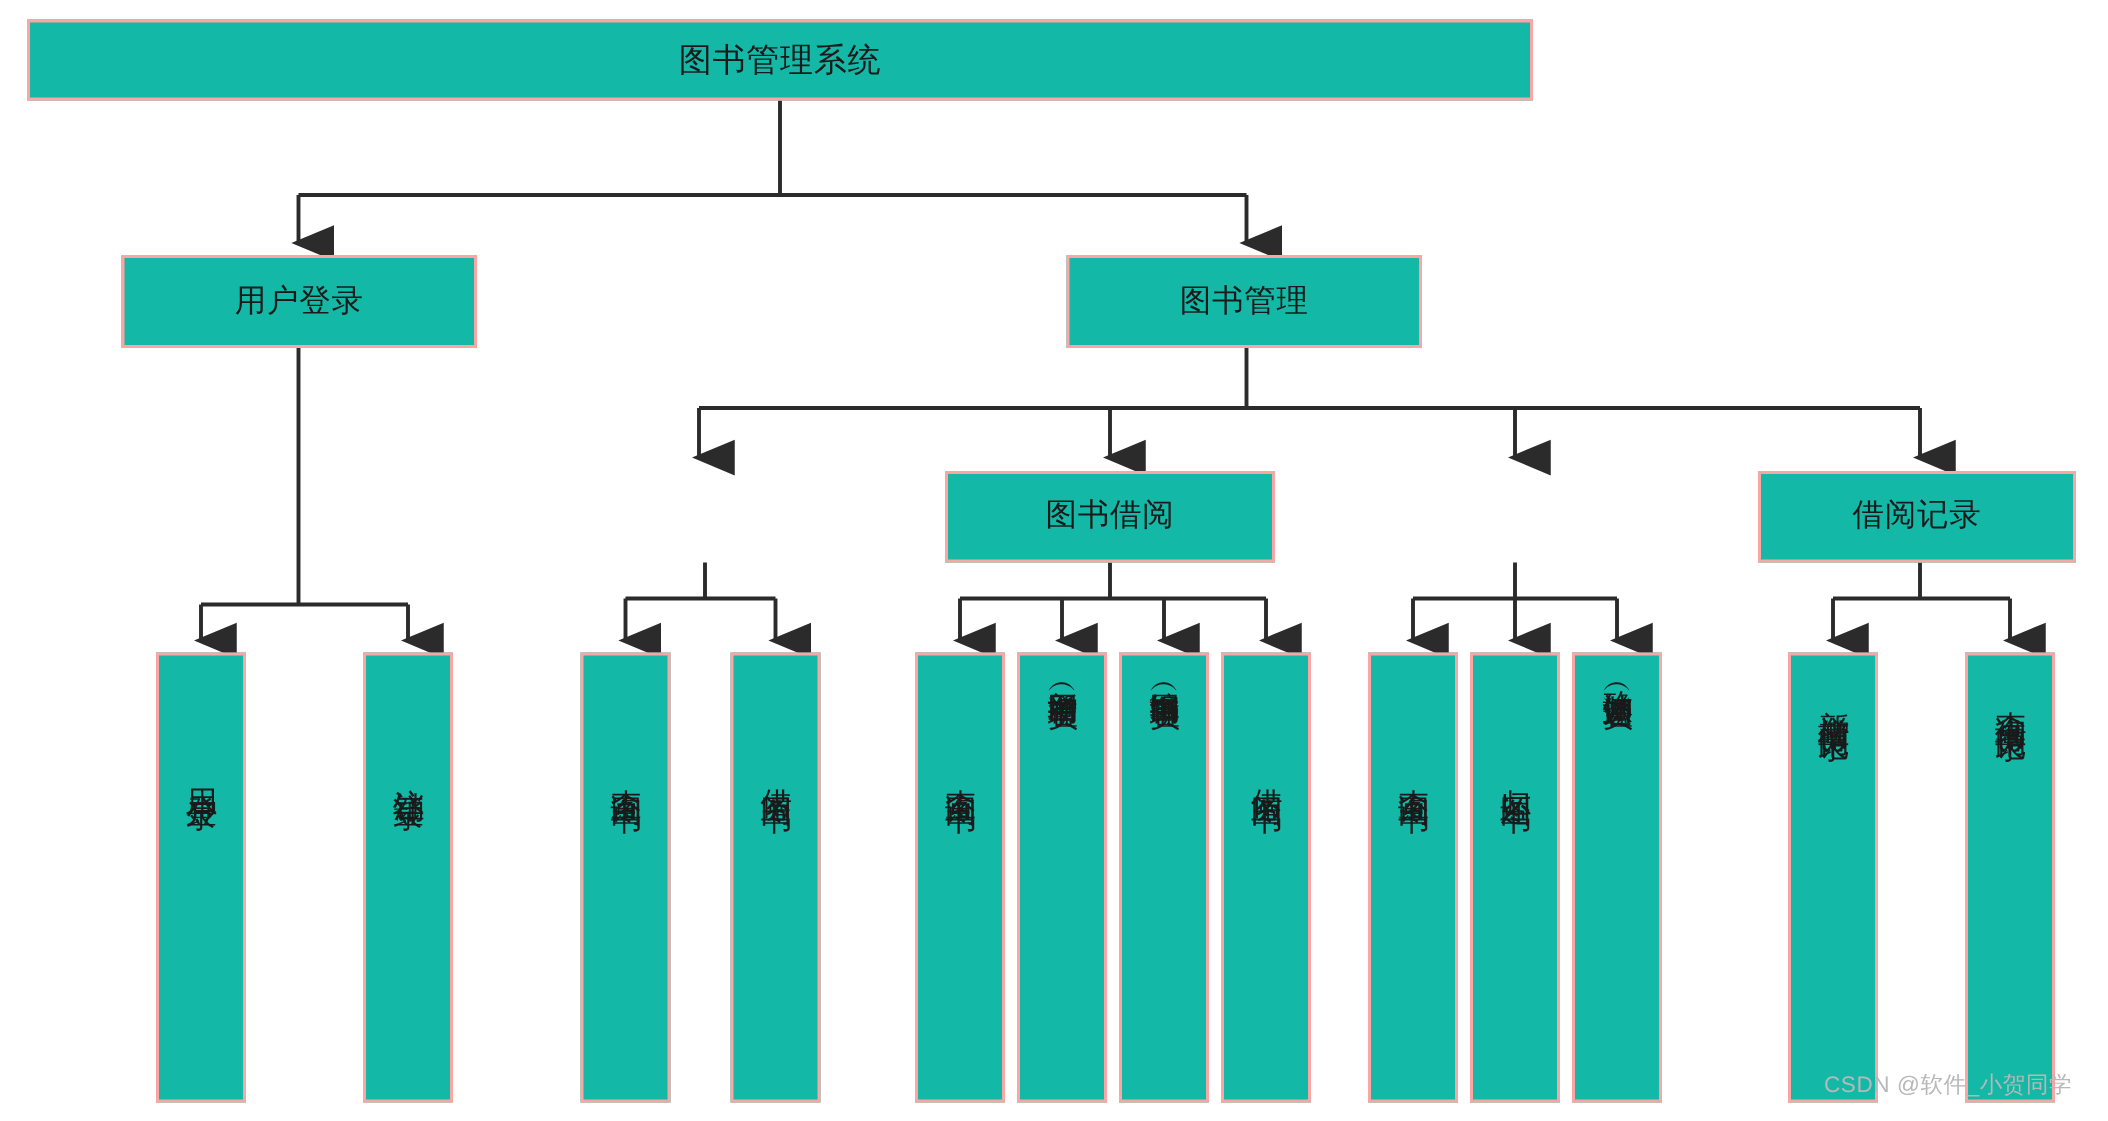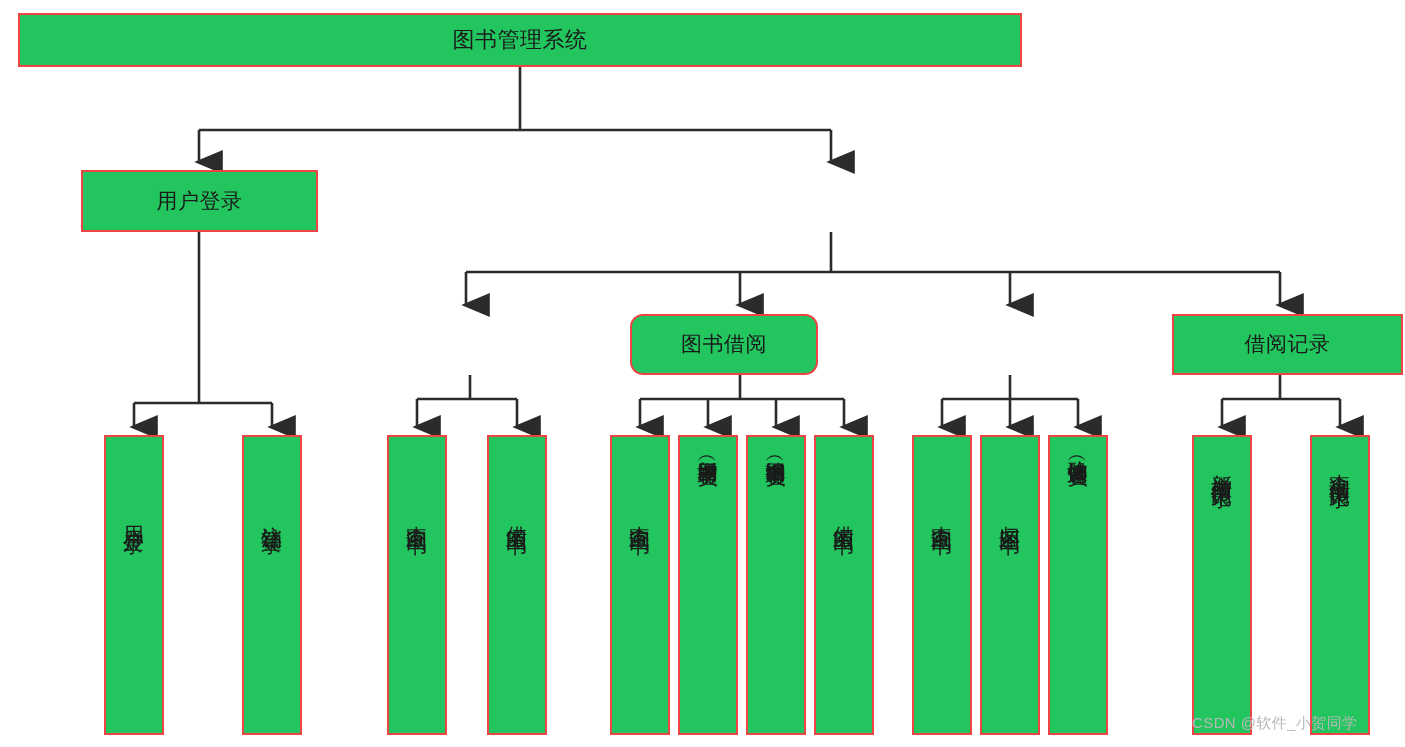--- a/index.html
+++ b/index.html
@@ -23,22 +23,22 @@
     position: absolute;
     left: 0;
     top: 0;
     width: 1405px;
     height: 747px;
     pointer-events: none;
   }
   .node {
     position: absolute;
     box-sizing: border-box;
-    background: #22c55e;
-    border: 2px solid #ef4444;
+    background: #14b8a6;
+    border: 2px solid #fca5a5;
     display: flex;
     align-items: center;
     justify-content: center;
     color: #1a1a1a;
   }
   .node-label {
     display: block;
     text-align: center;
     line-height: 1.18;
     letter-spacing: 0.5px;
@@ -71,20 +71,21 @@
     letter-spacing: 1px;
   }
   .watermark {
     position: absolute;
     left: 1192px;
     top: 714px;
     font-size: 15px;
     color: #b8b8b8;
     white-space: nowrap;
     letter-spacing: 0.4px;
+    padding-left: 24px;
   }
 </style>
 </head>
 <body>
 
 <div id="diagram-root">
 
   <svg id="connectors" viewBox="0 0 1405 747">
     <defs>
       <marker id="arrow" viewBox="0 0 12 12" refX="6" refY="10" markerWidth="11" markerHeight="11" orient="auto-start-reverse">
@@ -136,25 +137,28 @@
     </g>
   </svg>
 
   <div class="node horiz root" style="left:18px; top:13px; width:1004px; height:54px;">
     <span class="node-label">图书管理系统</span>
   </div>
 
   <div class="node horiz" style="left:81px; top:170px; width:237px; height:62px;">
     <span class="node-label">用户登录</span>
   </div>
-
-  <div class="node horiz" style="left:630px; top:314px; width:188px; height:61px;border-radius:13px;">
+  <div class="node horiz" style="left:711px; top:170px; width:237px; height:62px;">
+    <span class="node-label">图书管理</span>
+  </div>
+
+  <div class="node horiz" style="left:630px; top:314px; width:220px; height:61px;">
     <span class="node-label">图书借阅</span>
   </div>
-  <div class="node horiz" style="left:1172px; top:314px; width:231px; height:61px;">
+  <div class="node horiz" style="left:1172px; top:314px; width:212px; height:61px;">
     <span class="node-label">借阅记录</span>
   </div>
 
   <div class="node vert" style="left:104px; top:435px; width:60px; height:300px; padding-top:72px;">
     <span class="node-label">用户登录</span>
   </div>
   <div class="node vert" style="left:242px; top:435px; width:60px; height:300px; padding-top:72px;">
     <span class="node-label">注销登录</span>
   </div>
 

